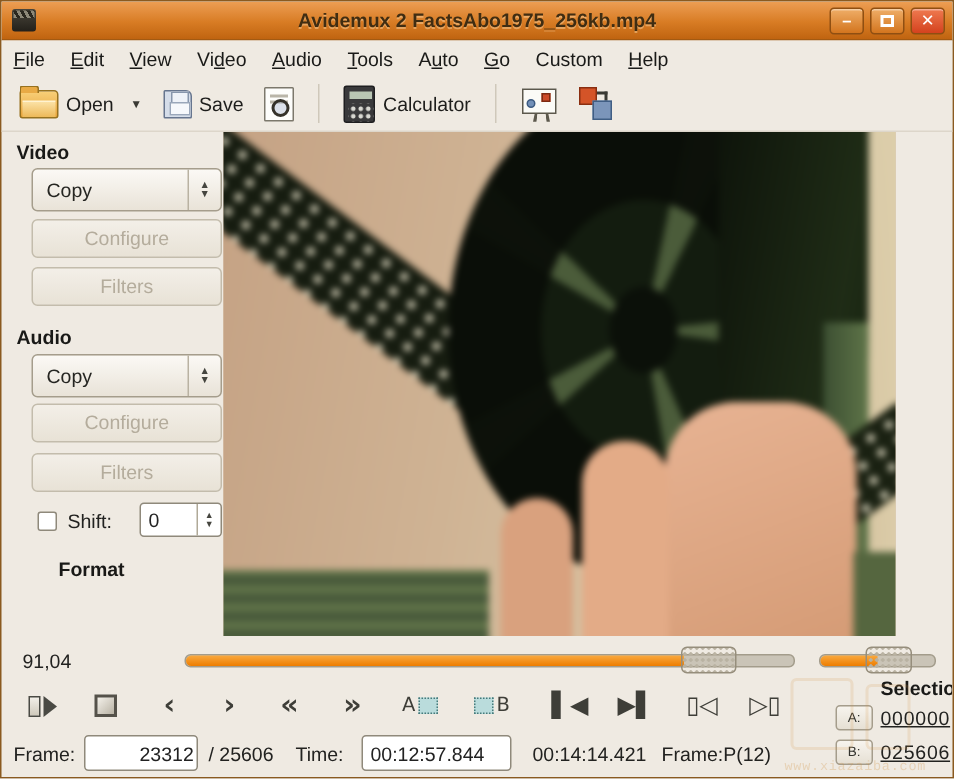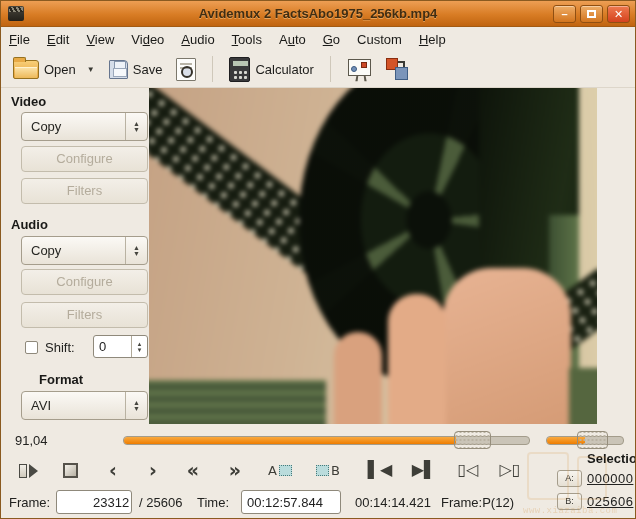--- a/index.html
+++ b/index.html
@@ -253,27 +253,20 @@
   </div>
   <div class="spinbox">
     <span class="sval">0</span>
     <span class="spin">
       <div>▲</div>
       <div>▼</div>
     </span>
   </div>
 
   <div class="section-title" style="top:371px;padding-left:28px;">Format</div>
-  <div class="combo" style="top:390px;">
-    <span class="val">AVI</span>
-    <span class="spin">
-      <div>▲</div>
-      <div>▼</div>
-    </span>
-  </div>
 
   <div class="video">
     <div class="vwrap">
       <div class="v-bg"></div>
       <div class="v-band"></div>
       <div class="strip strip1"></div>
       <div class="reel"></div>
       <div class="reel-side"></div>
       <div class="pole"></div>
       <div class="knob"></div>

